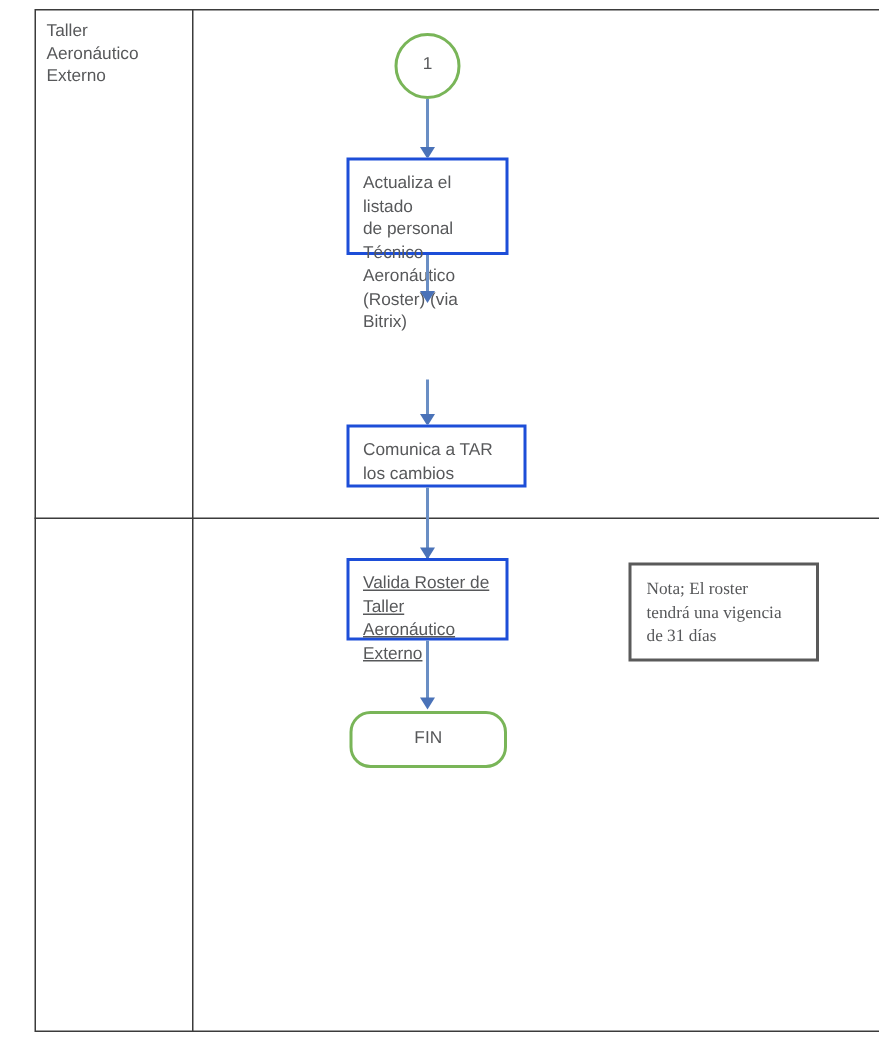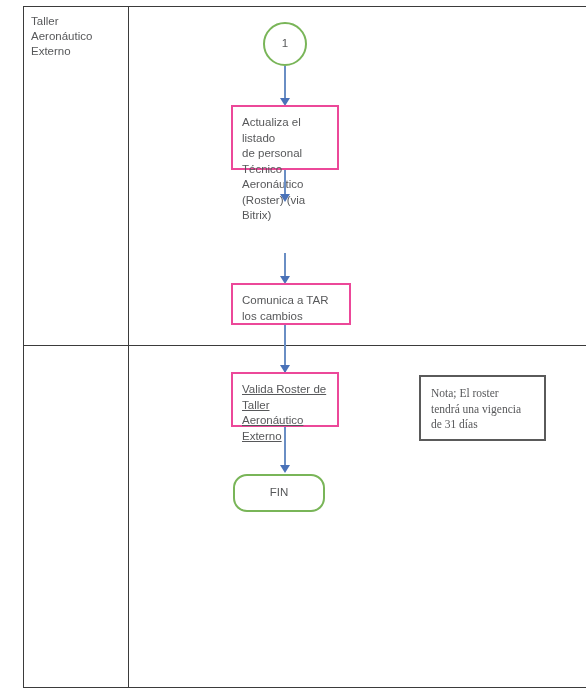--- a/index.html
+++ b/index.html
@@ -66,21 +66,21 @@
   .node {
     position: absolute;
     box-sizing: border-box;
     background: #ffffff;
     color: #57585a;
     font-size: 11.5px;
     line-height: 15.5px;
   }
 
   .proc {
-    border: 2px solid #ec4899;
+    border: 2px solid #1d4ed8;
     padding: 8px 9px 0 9px;
     white-space: pre-line;
   }
 
   .start-circle {
     border: 2px solid #79b558;
     border-radius: 50%;
     display: flex;
     align-items: center;
     justify-content: center;
@@ -158,19 +158,19 @@
   <div class="conn" style="left:269px; top:325px; height:47px;"></div>
   <div class="arrowhead" style="left:265px; top:365px;"></div>
 
   <div class="node proc" style="left:216px; top:372px; width:108px; height:55px;text-decoration:underline;">Valida Roster de
 Taller Aeronáutico
 Externo</div>
 
   <div class="conn" style="left:269px; top:427px; height:44px;"></div>
   <div class="arrowhead" style="left:265px; top:465px;"></div>
 
-  <div class="node terminator" style="left:218px; top:474px; width:92px; height:38px;text-align:right;">FIN</div>
+  <div class="node terminator" style="left:218px; top:474px; width:105px; height:38px;text-align:right;">FIN</div>
 
   <div class="note" style="position:absolute; left:404px; top:375px; width:127px; height:66px; box-sizing:border-box;font-family:Liberation Serif, serif;">Nota; El roster
 tendrá una vigencia
 de 31 días</div>
 
 </div>
 
 </body></html>

